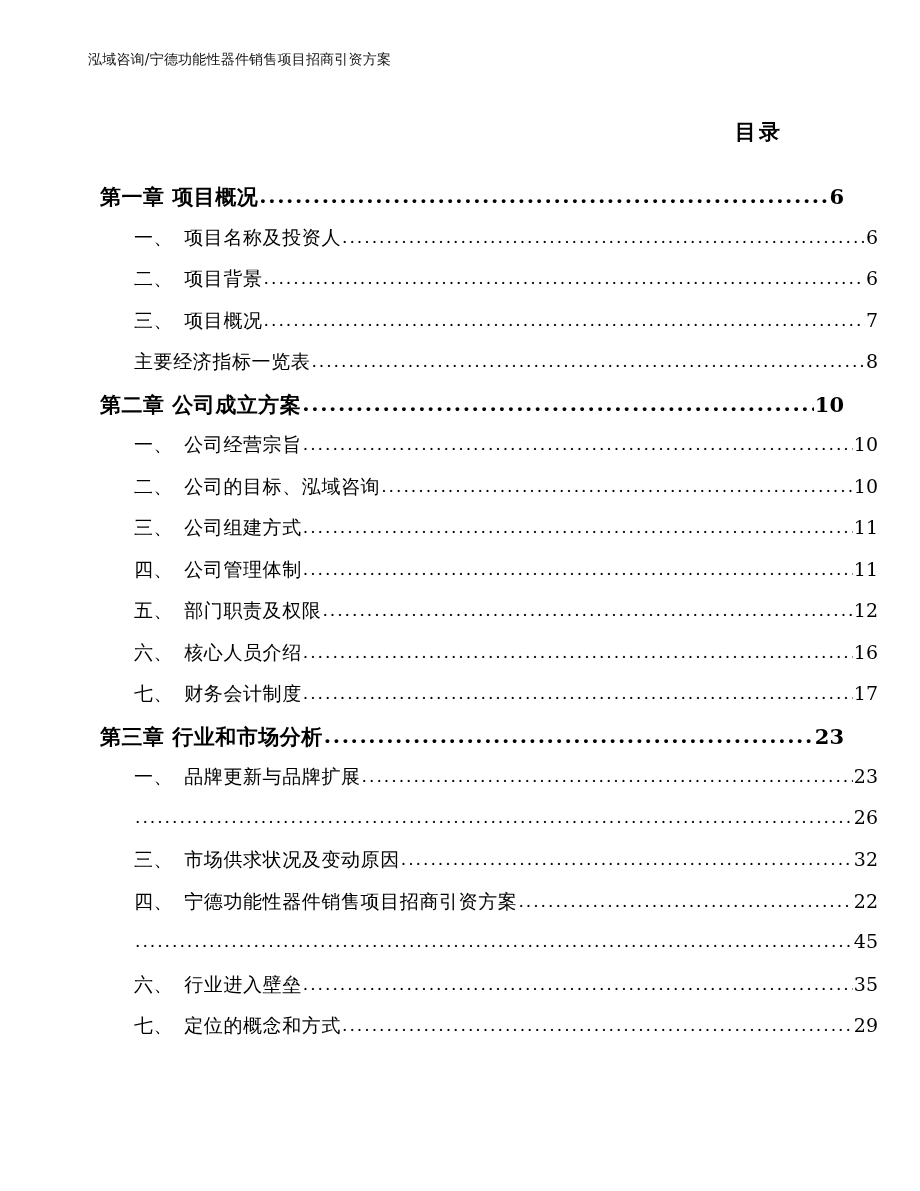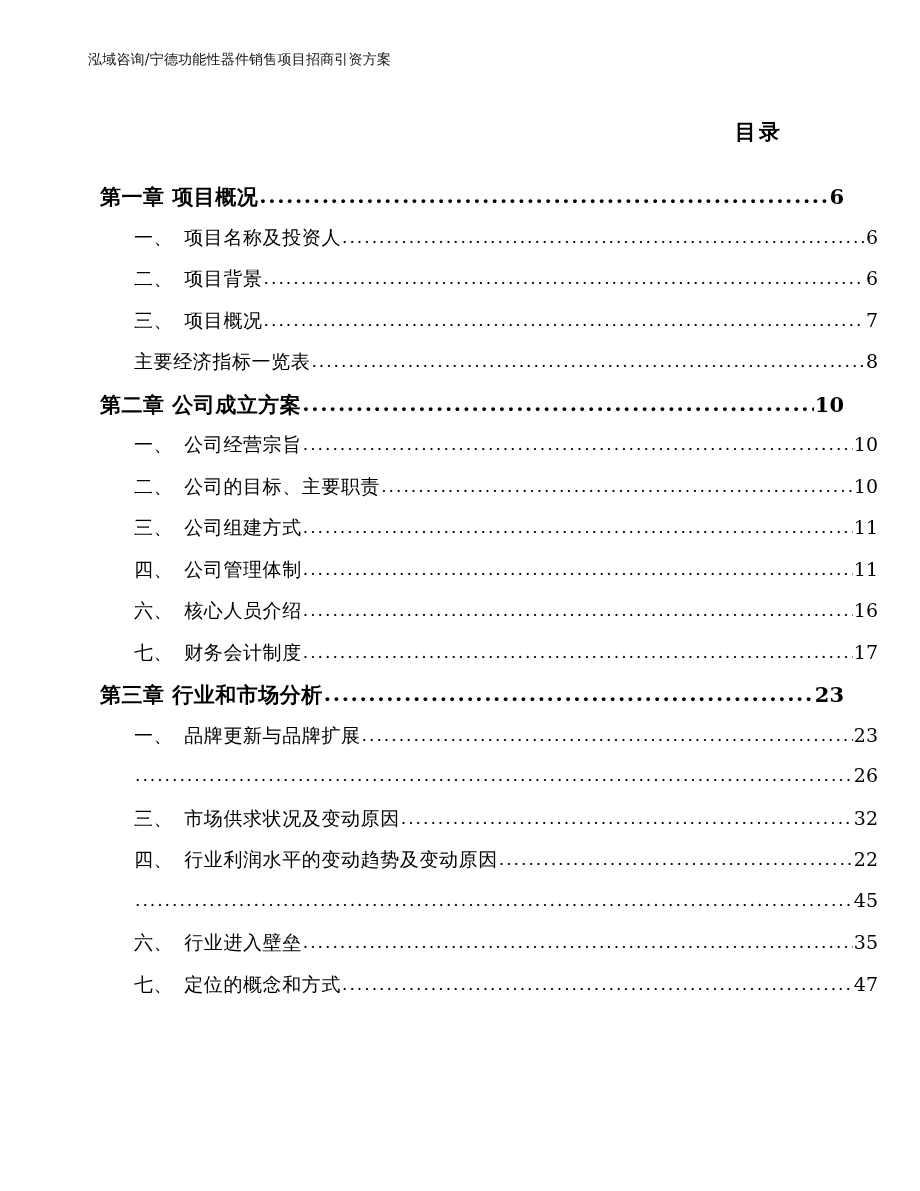--- a/index.html
+++ b/index.html
@@ -182,33 +182,38 @@
         <span class="label"><span>第二章 公司成立方案</span></span>
         <span class="leader"></span>
         <span class="page-no">10</span>
       </div>
       <div class="toc-entry level-section">
         <span class="label"><span class="num">一、</span><span class="num-gap"></span><span>公司经营宗旨</span></span>
         <span class="leader"></span>
         <span class="page-no">10</span>
       </div>
       <div class="toc-entry level-section">
-        <span class="label"><span class="num">二、</span><span class="num-gap"></span><span>公司的目标、主要职责</span></span>
+        <span class="label"><span class="num">二、</span><span class="num-gap"></span><span>公司的目标、泓域咨询</span></span>
         <span class="leader"></span>
         <span class="page-no">10</span>
       </div>
       <div class="toc-entry level-section">
         <span class="label"><span class="num">三、</span><span class="num-gap"></span><span>公司组建方式</span></span>
         <span class="leader"></span>
         <span class="page-no">11</span>
       </div>
       <div class="toc-entry level-section">
         <span class="label"><span class="num">四、</span><span class="num-gap"></span><span>公司管理体制</span></span>
         <span class="leader"></span>
         <span class="page-no">11</span>
+      </div>
+      <div class="toc-entry level-section">
+        <span class="label"><span class="num">五、</span><span class="num-gap"></span><span>部门职责及权限</span></span>
+        <span class="leader"></span>
+        <span class="page-no">12</span>
       </div>
       <div class="toc-entry level-section">
         <span class="label"><span class="num">六、</span><span class="num-gap"></span><span>核心人员介绍</span></span>
         <span class="leader"></span>
         <span class="page-no">16</span>
       </div>
       <div class="toc-entry level-section">
         <span class="label"><span class="num">七、</span><span class="num-gap"></span><span>财务会计制度</span></span>
         <span class="leader"></span>
         <span class="page-no">17</span>
@@ -226,33 +231,33 @@
       <div class="toc-entry level-section">
         <span class="leader"></span>
         <span class="page-no">26</span>
       </div>
       <div class="toc-entry level-section">
         <span class="label"><span class="num">三、</span><span class="num-gap"></span><span>市场供求状况及变动原因</span></span>
         <span class="leader"></span>
         <span class="page-no">32</span>
       </div>
       <div class="toc-entry level-section">
-        <span class="label"><span class="num">四、</span><span class="num-gap"></span><span>行业利润水平的变动趋势及变动原因</span></span>
+        <span class="label"><span class="num">四、</span><span class="num-gap"></span><span>宁德功能性器件销售项目招商引资方案</span></span>
         <span class="leader"></span>
         <span class="page-no">22</span>
       </div>
       <div class="toc-entry level-section">
         <span class="leader"></span>
         <span class="page-no">45</span>
       </div>
       <div class="toc-entry level-section">
         <span class="label"><span class="num">六、</span><span class="num-gap"></span><span>行业进入壁垒</span></span>
         <span class="leader"></span>
         <span class="page-no">35</span>
       </div>
       <div class="toc-entry level-section">
         <span class="label"><span class="num">七、</span><span class="num-gap"></span><span>定位的概念和方式</span></span>
         <span class="leader"></span>
-        <span class="page-no">47</span>
+        <span class="page-no">29</span>
       </div>
     </div>
 
 </div>
 
 </body></html>

